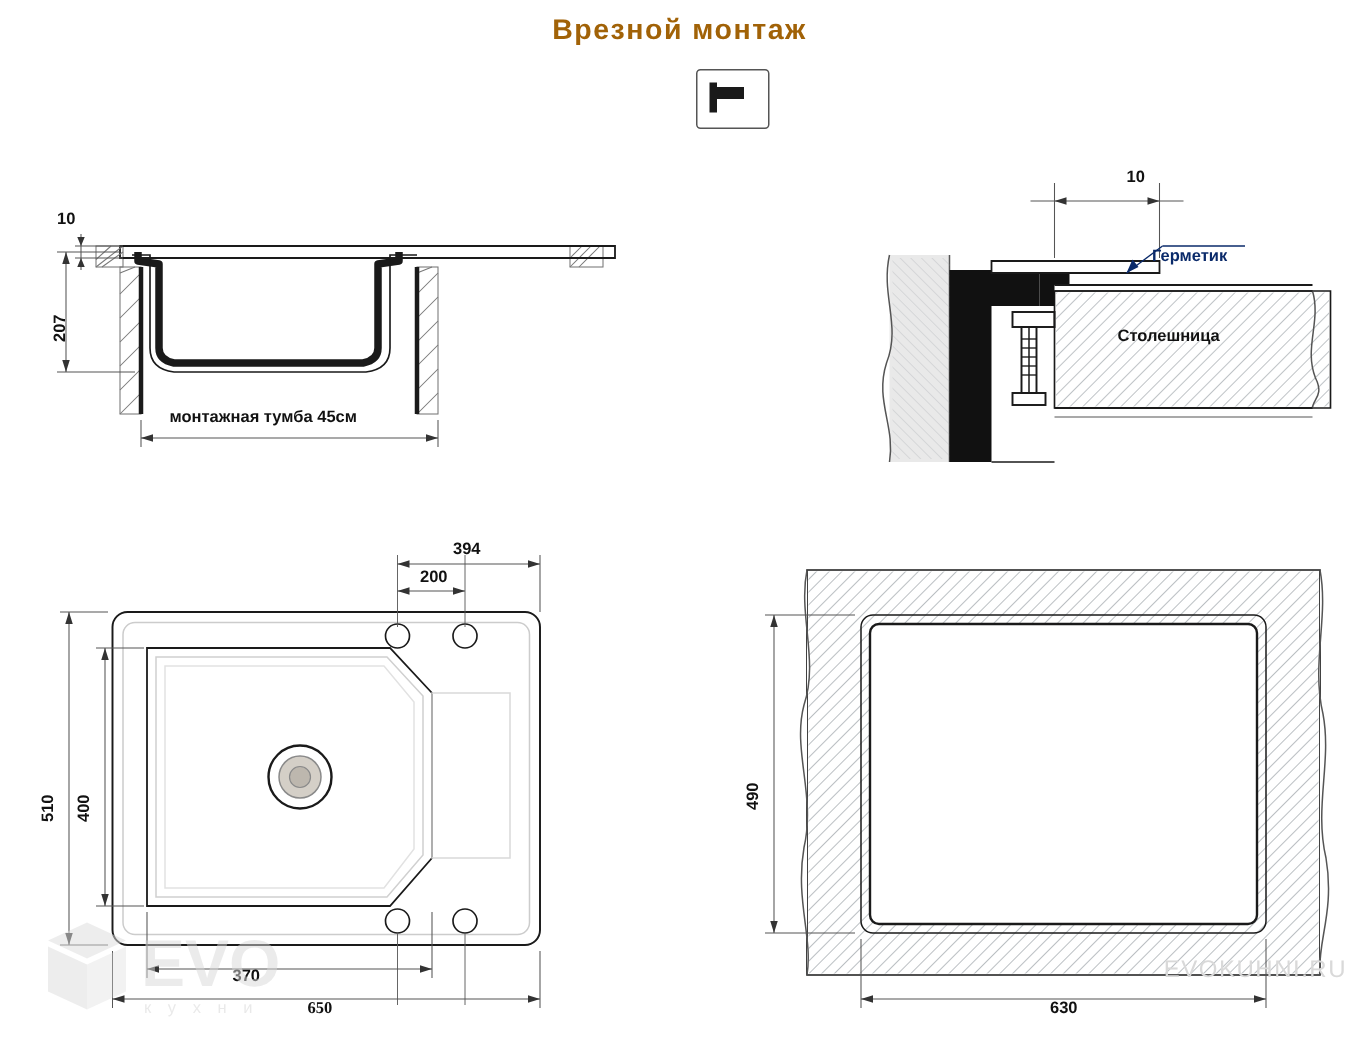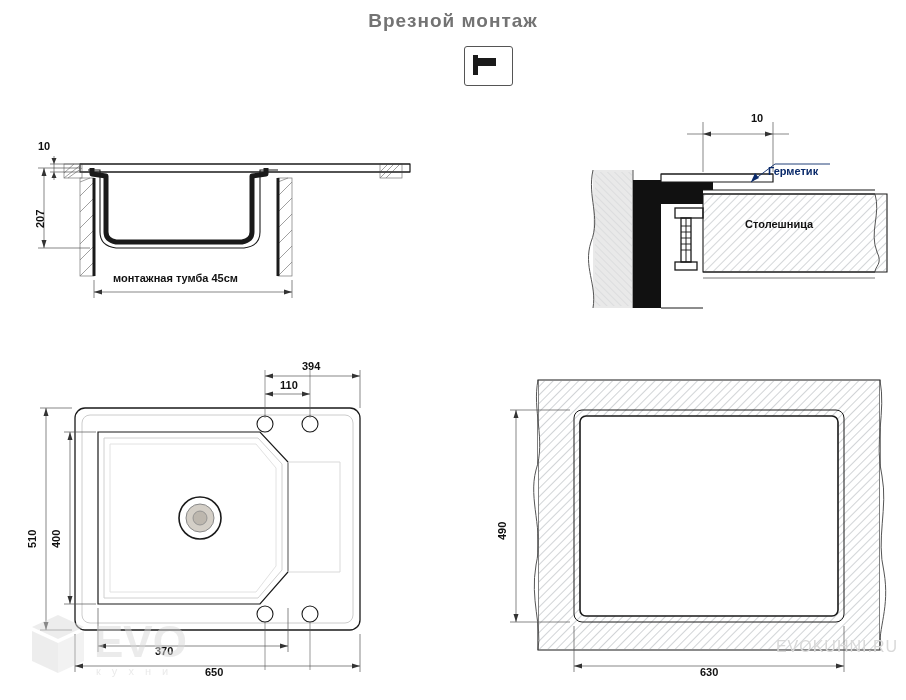--- a/index.html
+++ b/index.html
@@ -22,21 +22,21 @@
 
   
   #title {
     left: 0;
     top: 10px;
     width: 906px;
     text-align: center;
     font-size: 19px;
     font-weight: bold;
     letter-spacing: 1px;
-    color: #737373;
+    color: #a16207;
   }
 
   
   #mount-icon-box {
     left: 464px;
     top: 46px;
     width: 47px;
     height: 38px;
     border: 1px solid #555;
     border-radius: 3px;
@@ -290,25 +290,25 @@
       <polygon points="268,296 260,293.5 260,298.5" fill="#333"></polygon>
 
       <line x1="55" y1="284" x2="55" y2="322" stroke="#555" stroke-width="0.7"></line>
       <line x1="340" y1="284" x2="340" y2="322" stroke="#555" stroke-width="0.7"></line>
       <line x1="55" y1="316" x2="340" y2="316" stroke="#555" stroke-width="0.7"></line>
       <polygon points="55,316 63,313.5 63,318.5" fill="#333"></polygon>
       <polygon points="340,316 332,313.5 332,318.5" fill="#333"></polygon>
     </svg>
   </div>
   <div class="abs lbl lbl-b" style="left:302px; top:360px;">394</div>
-  <div class="abs lbl lbl-b" style="left:280px; top:379px;">110</div>
+  <div class="abs lbl lbl-b" style="left:280px; top:379px;">200</div>
   <div class="abs lbl lbl-b vert" style="left:26px; top:548px;">510</div>
   <div class="abs lbl lbl-b vert" style="left:50px; top:548px;">400</div>
   <div class="abs lbl lbl-b" style="left:155px; top:645px;">370</div>
-  <div class="abs lbl lbl-b" style="left:205px; top:666px;">650</div>
+  <div class="abs lbl lbl-b" style="left:205px; top:666px;font-family:Liberation Serif, serif;">650</div>
 
   <div class="abs" style="left:490px; top:350px;">
     <svg width="410" height="340" viewBox="0 0 410 340">
       <defs>
         <pattern id="hatchC" width="6" height="6" patternUnits="userSpaceOnUse" patternTransform="rotate(45)">
           <line x1="0" y1="0" x2="0" y2="6" stroke="#9aa0a6" stroke-width="1"></line>
         </pattern>
       </defs>
 
       <path d="M48,30 L390,30 L390,300 L48,300 Z" fill="#ffffff" stroke="#1a1a1a" stroke-width="1.1"></path>

